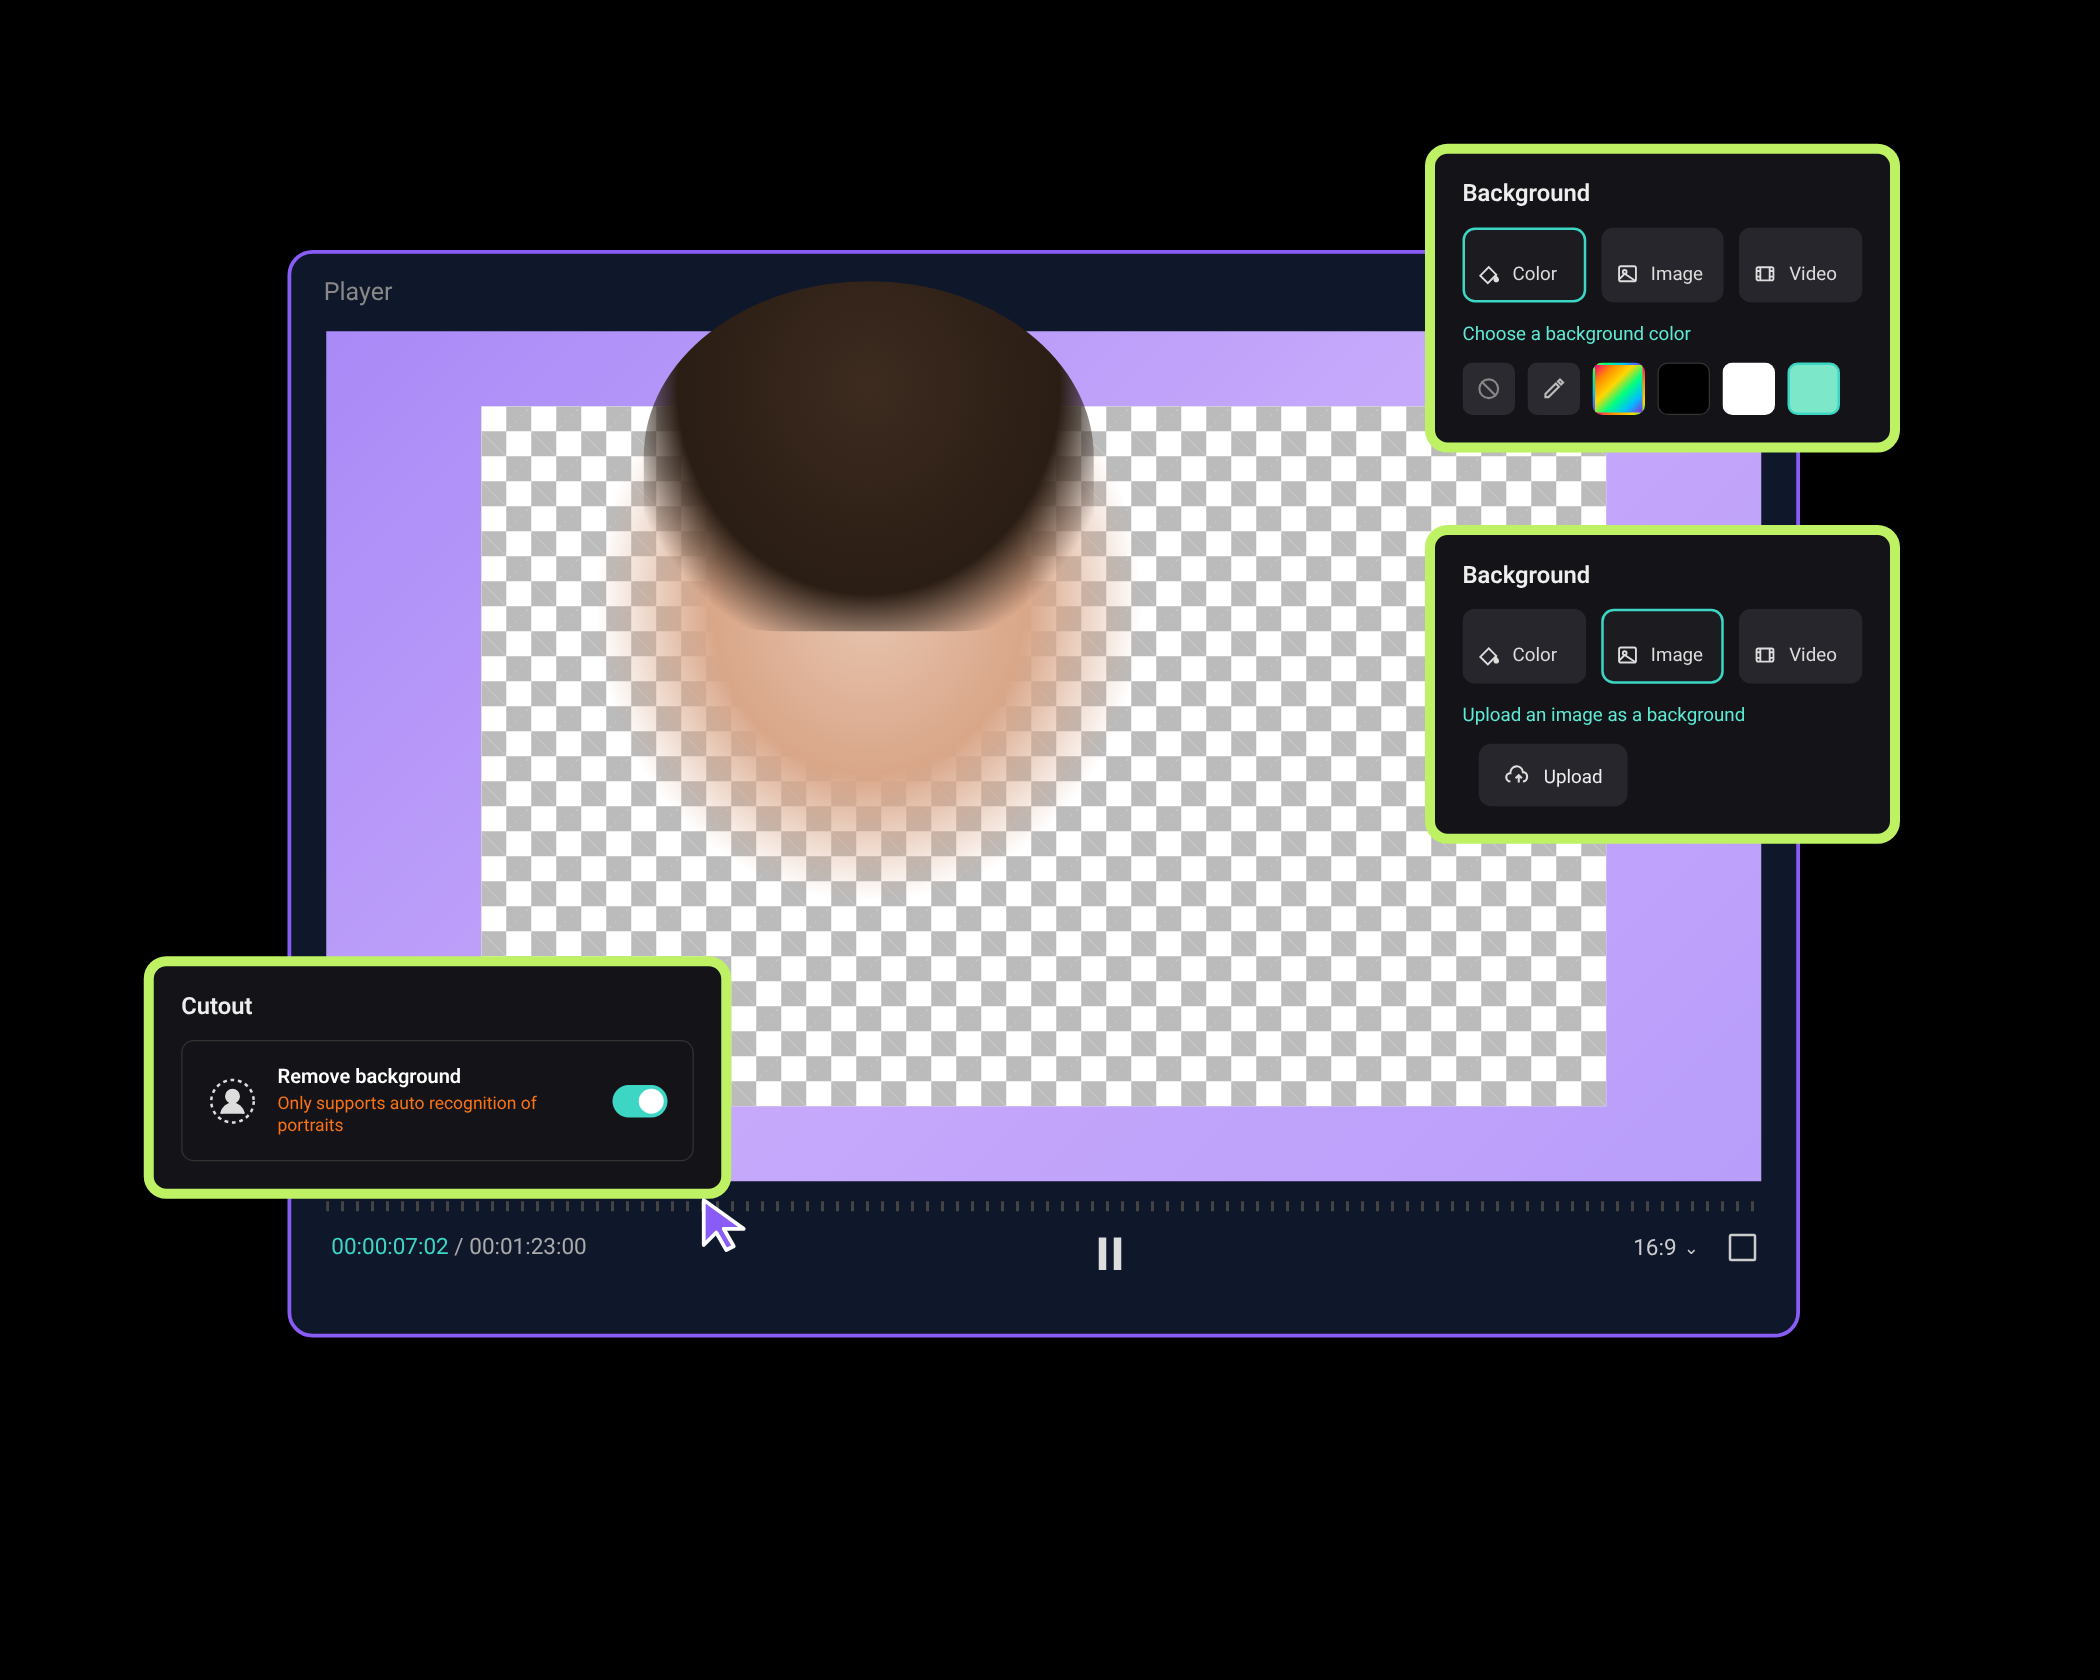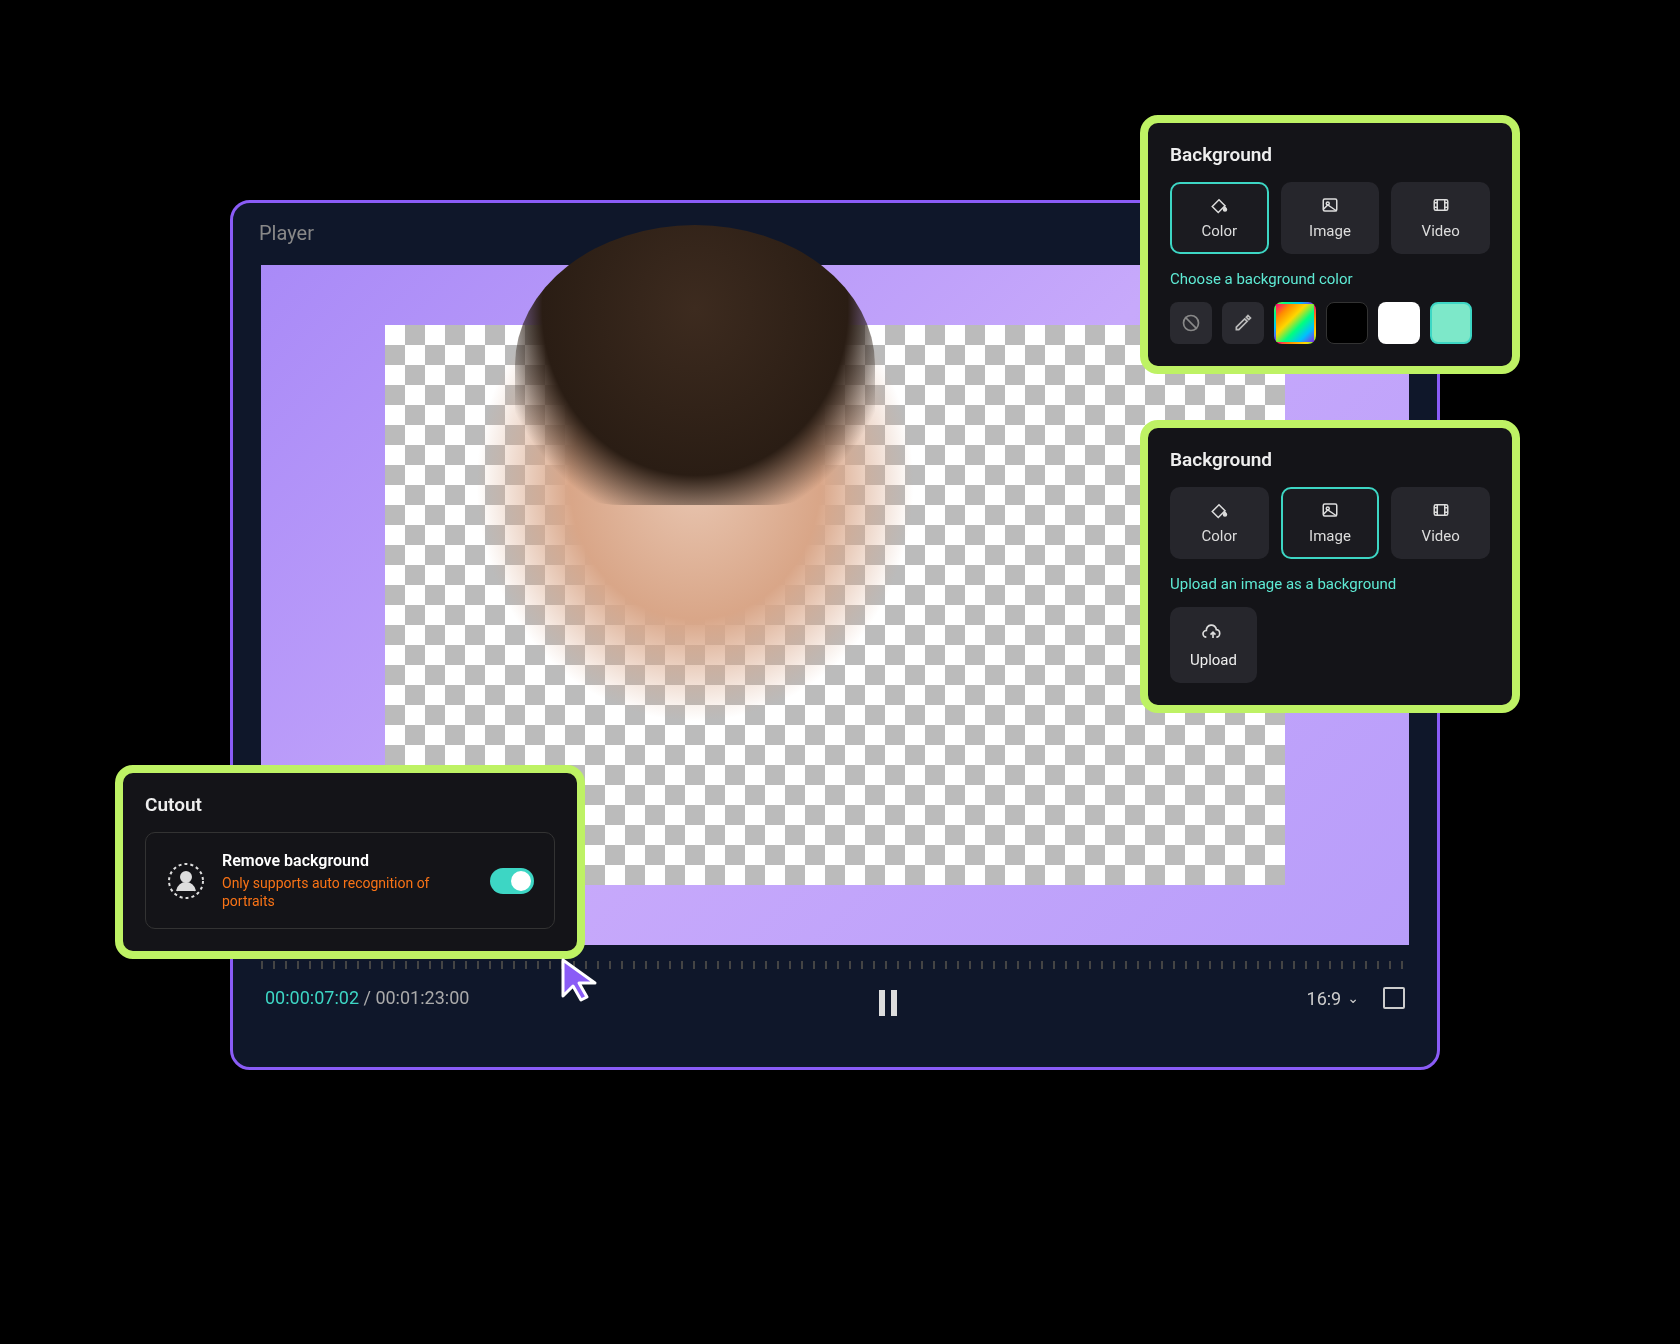--- a/index.html
+++ b/index.html
@@ -113,23 +113,23 @@
 .panel-title {
   font-size: 19px;
   font-weight: 600;
   margin-bottom: 16px;
 }
 .tab-row { display: flex; gap: 12px; margin-bottom: 16px; }
 .tab {
   flex: 1;
   background: #26262c;
   border-radius: 10px;
-  padding: 12px 8px 12px;
+  padding: 26px 8px 12px;
   display: flex;
-  flex-direction: column;
+  flex-direction: row;
   align-items: center;
   gap: 8px;
   font-size: 15px;
   color: #ddd;
   cursor: pointer;
   border: 2px solid transparent;
 }
 .tab.active { border-color: #3dd6c4; background: #1b1b20; }
 .tab-icon { width: 22px; height: 18px; }
 .hint { color: #5eead4; font-size: 15px; margin-bottom: 14px; }
@@ -147,25 +147,26 @@
   background: linear-gradient(135deg, #ff0080, #ff8c00, #ffd700, #00ff80, #00bfff, #8a2be2);
 }
 .swatch.black { background: #000; border: 1px solid #333; }
 .swatch.white { background: #fff; }
 .swatch.mint { background: #7de8c9; border-color: #3dd6c4; }
 .upload-btn {
   background: #26262c;
   border-radius: 10px;
   padding: 16px 20px 14px;
   display: inline-flex;
-  flex-direction: column;
+  flex-direction: row;
   align-items: center;
   gap: 8px;
   font-size: 15px;
   cursor: pointer;
+  margin-left: 13px;
 }
 .upload-icon { width: 24px; height: 20px; }
 
 .panel-bg1 { left: 1140px; top: 115px; width: 380px; }
 .panel-bg2 { left: 1140px; top: 420px; width: 380px; }
 
 .panel-cutout {
   left: 115px; top: 765px; width: 470px;
 }
 .cutout-box {

